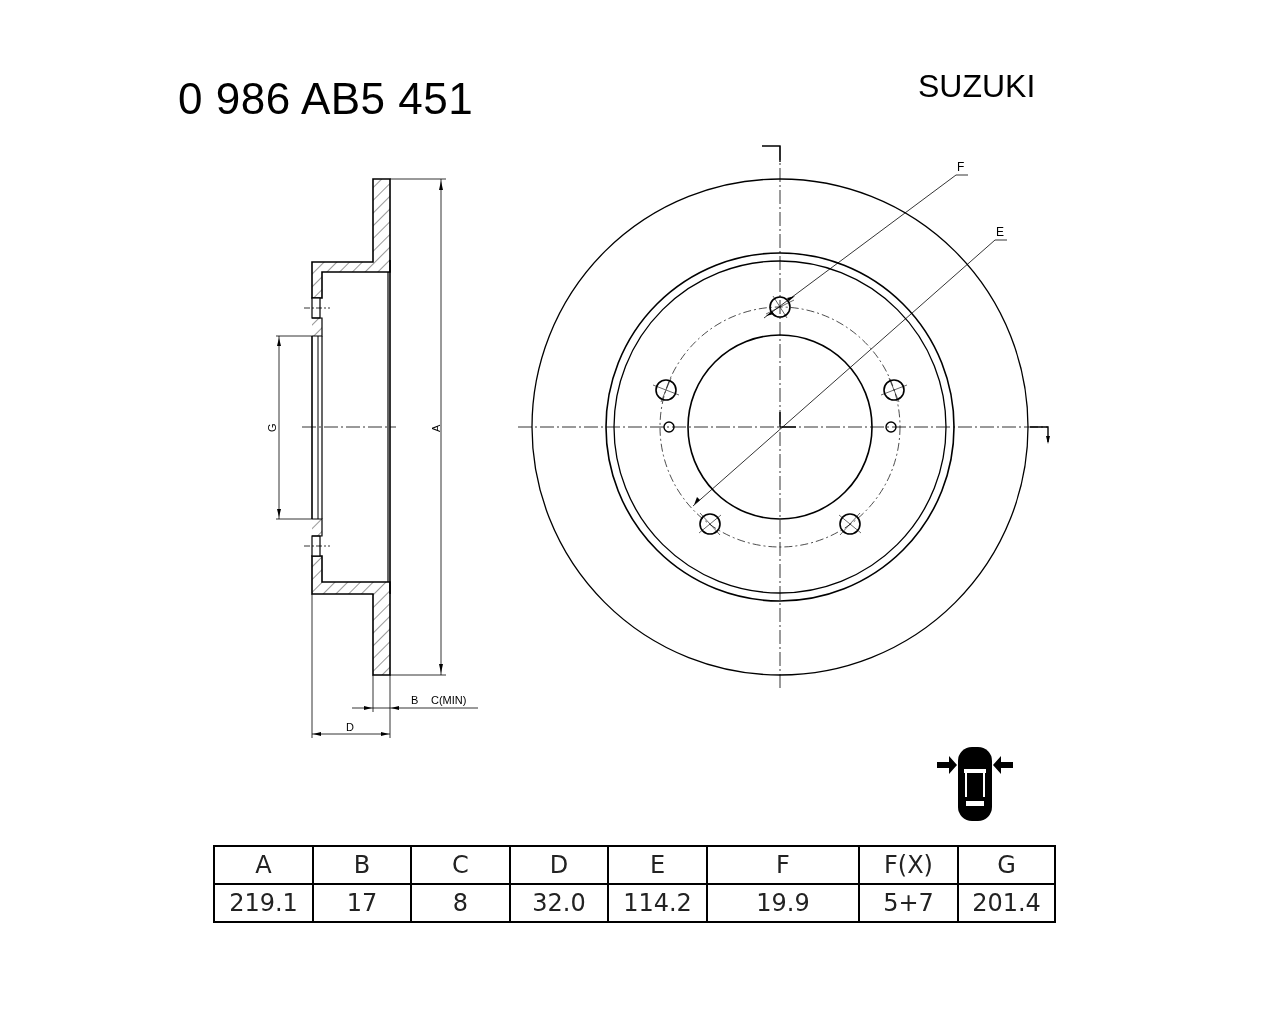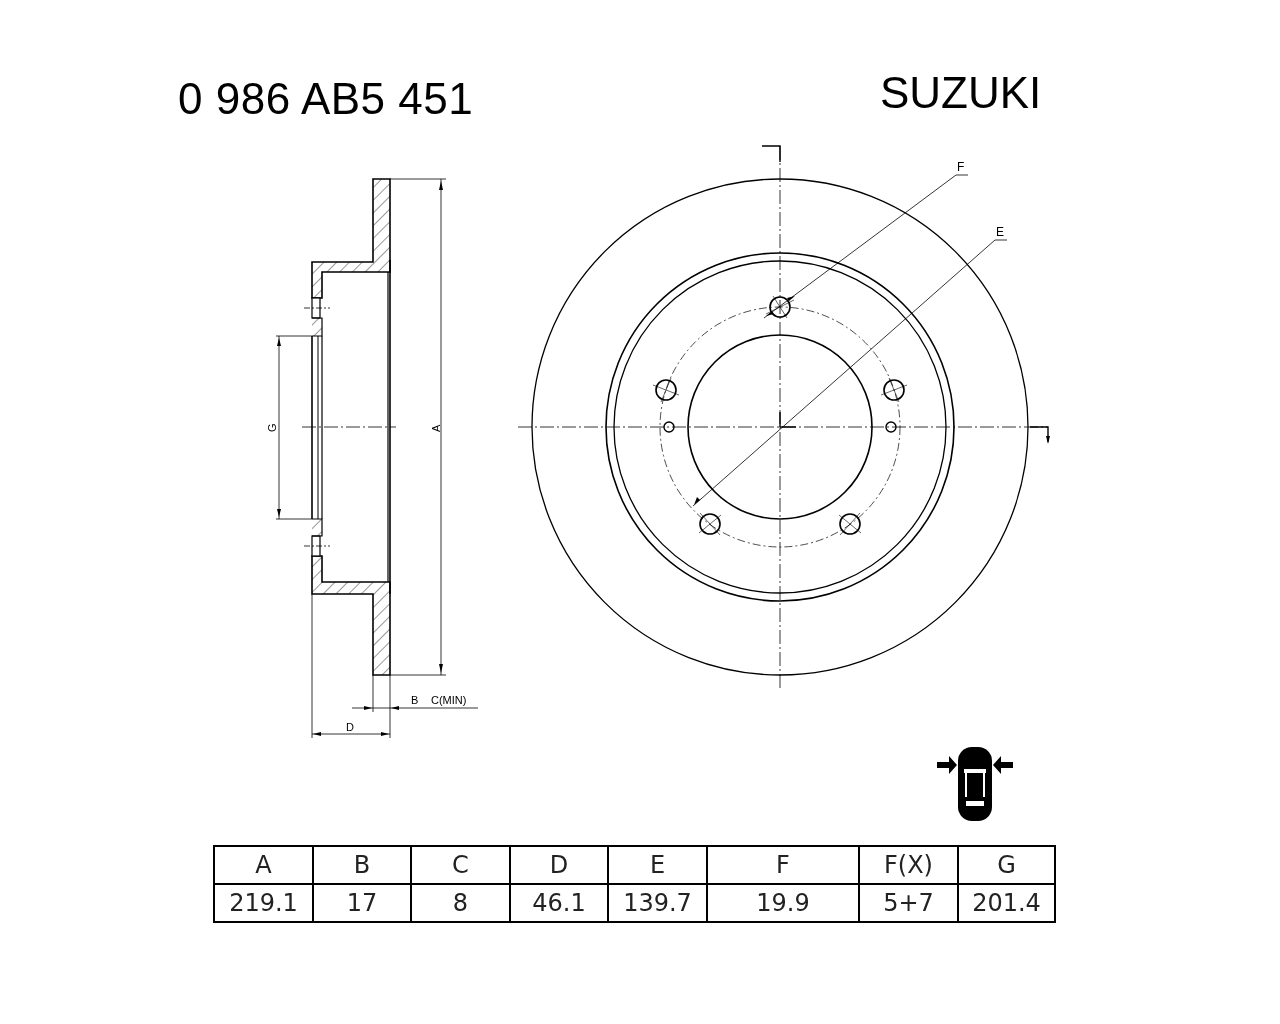--- a/index.html
+++ b/index.html
@@ -1,18 +1,18 @@
 <!DOCTYPE html>
 <html><head>
 <meta charset="utf-8">
 <style>
   html, body { margin:0; padding:0; background:#ffffff; }
   body { width:1280px; height:1024px; position:relative; overflow:hidden; font-family:"Liberation Sans", sans-serif; color:#000; }
   .part-number { position:absolute; left:178px; top:74px; font-size:44px; letter-spacing:0.5px; }
-  .brand { position:absolute; left:880px; top:68px; font-size:44px; }
+  .brand { position:absolute; left:918px; top:68px; font-size:32px; }
   svg.drawing { position:absolute; left:0; top:0; }
   .spec-table { position:absolute; left:213px; top:845px; border-collapse:collapse; font-family:"DejaVu Sans", sans-serif; }
   .spec-table td { border:2px solid #000; text-align:center; font-size:24px; height:36px; padding:0; color:#222; }
   .spec-table tr.head td { height:36px; }
   .position-icon { position:absolute; left:935px; top:745px; width:80px; height:80px; }
 </style>
 </head>
 <body>
 
 <div class="part-number">0 986 AB5 451</div>
@@ -150,20 +150,20 @@
     <td style="width:96px">D</td>
     <td style="width:97px">E</td>
     <td style="width:150px">F</td>
     <td style="width:97px">F(X)</td>
     <td style="width:95px">G</td>
   </tr>
   <tr>
     <td>219.1</td>
     <td>17</td>
     <td>8</td>
-    <td>46.1</td>
-    <td>139.7</td>
+    <td>32.0</td>
+    <td>114.2</td>
     <td>19.9</td>
     <td>5+7</td>
     <td>201.4</td>
   </tr>
 </tbody>
   </table>
 
 </body></html>

